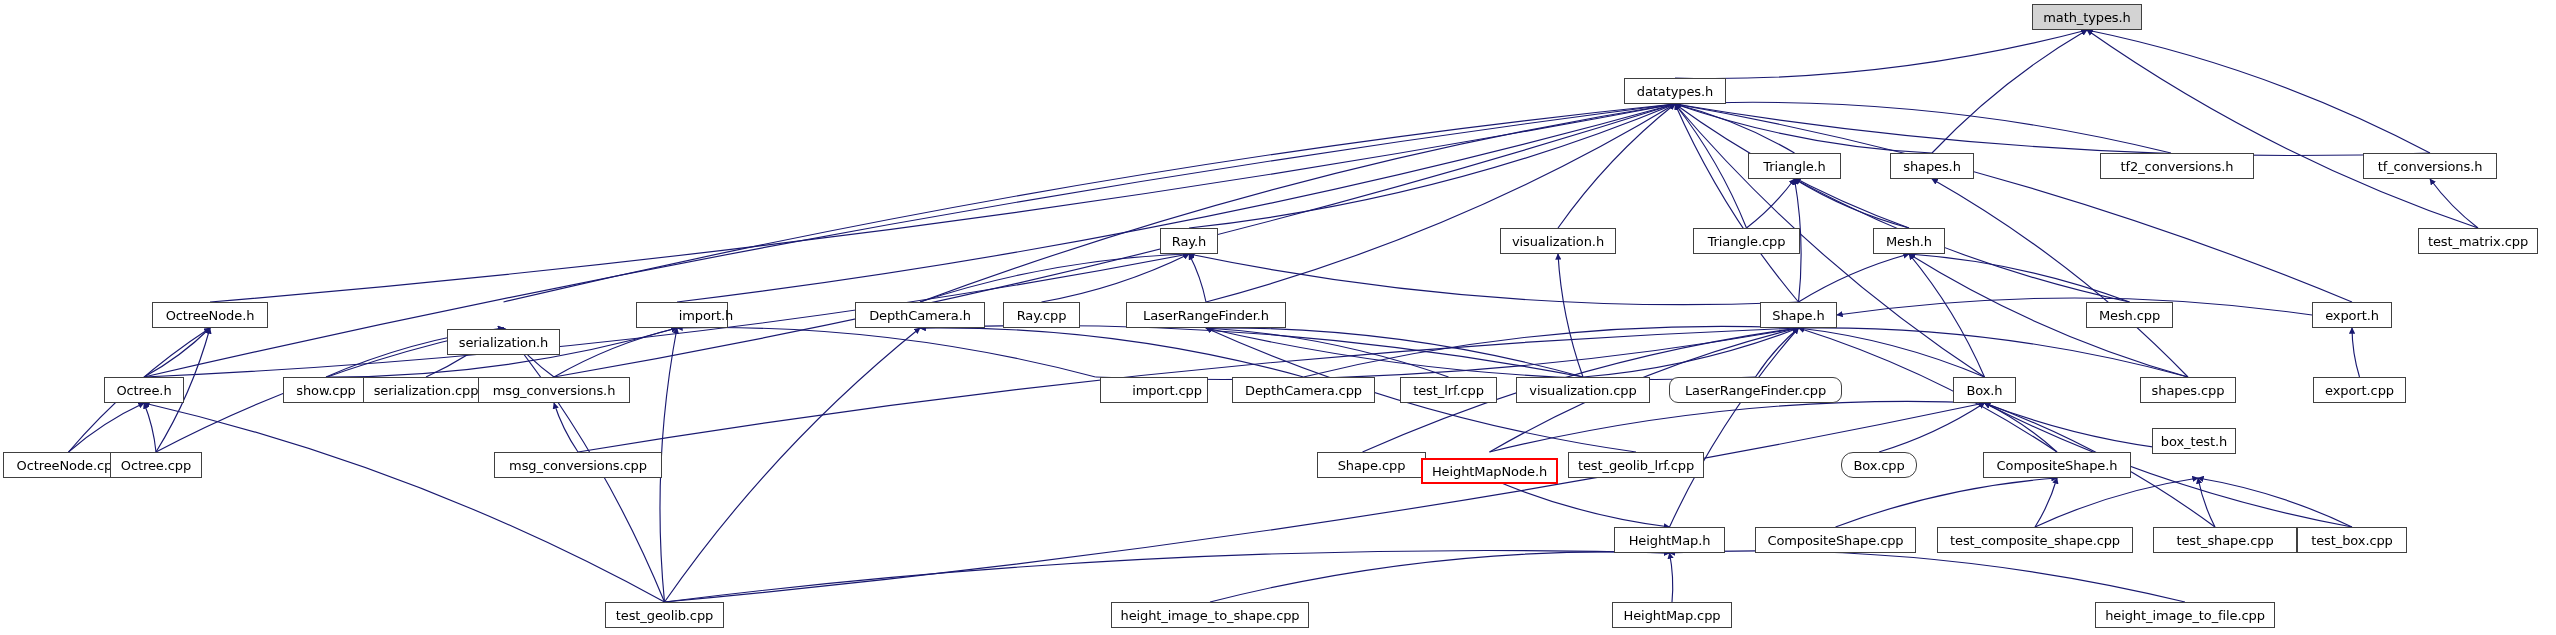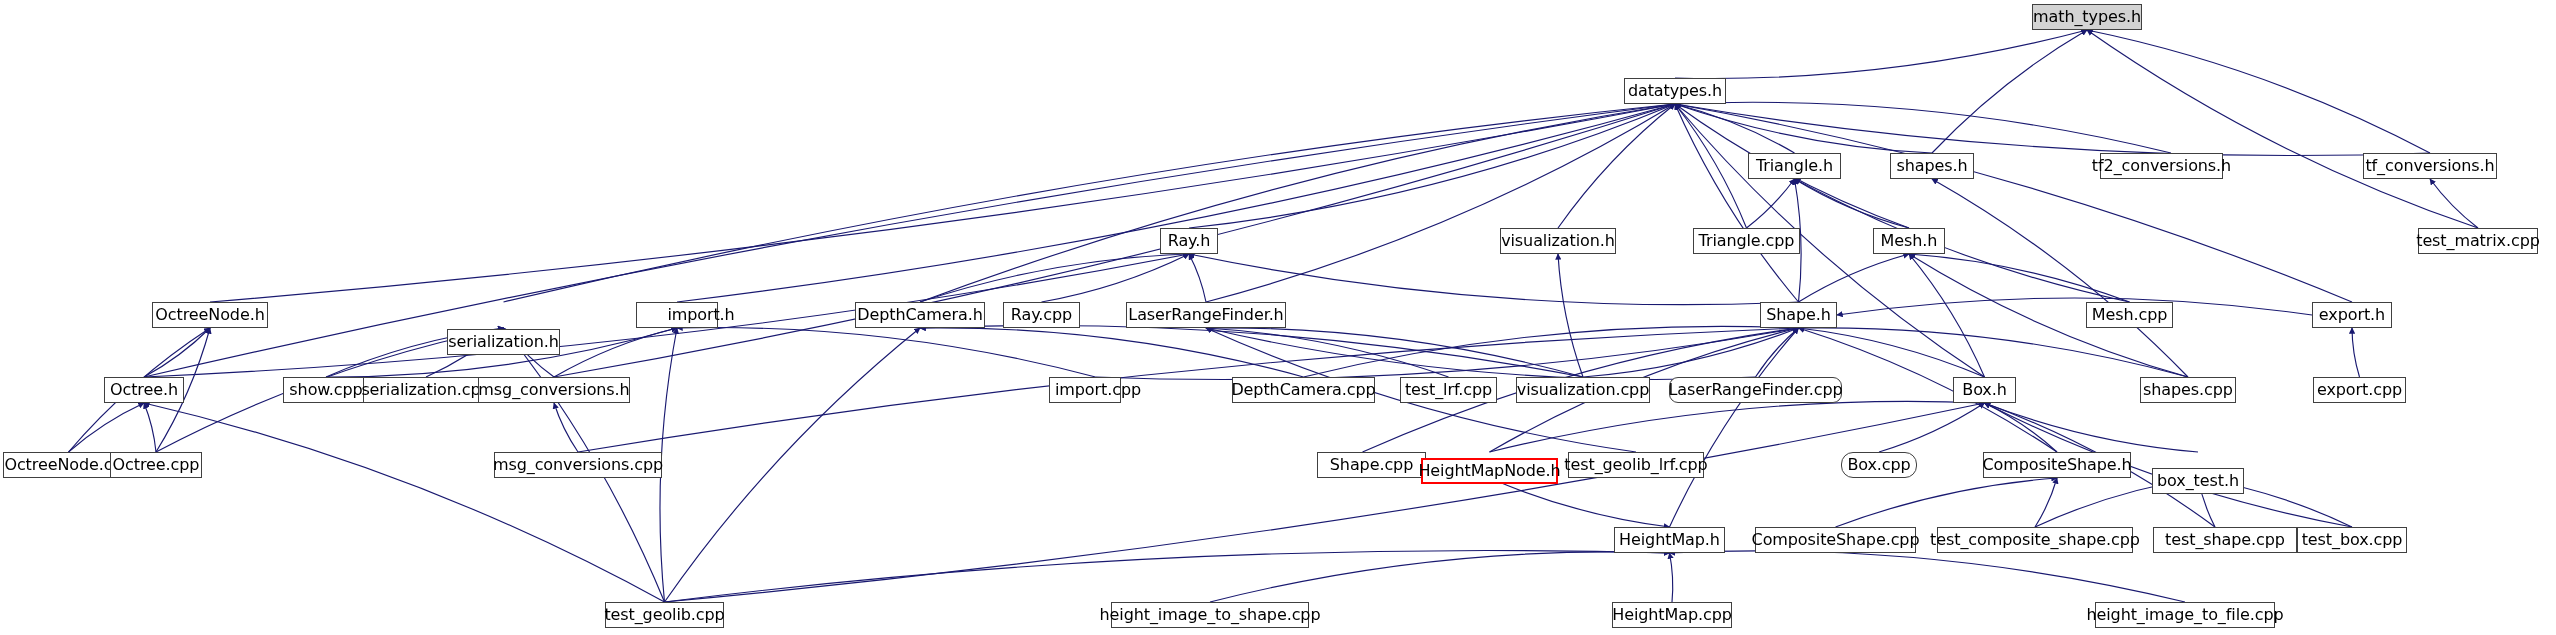--- a/index.html
+++ b/index.html
@@ -12,21 +12,21 @@
     font-family:"DejaVu Sans","Liberation Sans",sans-serif;
     overflow:hidden;
   }
   #edges{position:absolute;left:0;top:0;width:2556px;height:635px;}
   .node{
     position:absolute;
     box-sizing:border-box;
     border:1px solid #404040;
     background:#ffffff;
     color:#000000;
-    font-size:16px;
+    font-size:13px;
     line-height:1;
     display:flex;
     align-items:center;
     justify-content:center;
     white-space:nowrap;
     height:26px;
     z-index:5;
     letter-spacing:-0.1px;
   }
   .node.root{ background:#d3d3d3; border-color:#404040; }
@@ -134,57 +134,57 @@
         <path d="M 2185.0 602.0 Q 1930.8 540.6 1669.5 553.0" marker-end="url(#arrow)"></path>
         <path d="M 664.5 602.0 Q 1165.1 539.0 1669.5 553.0" marker-end="url(#arrow)"></path>
         <path d="M 1489.5 478.0 Q 1576.0 515.4 1669.5 527.0" marker-end="url(#arrow)"></path>
       </g>
   </svg>
   <div id="nodes">
       <div class="node root" style="left: 2032px; top: 4px; width: 110px;">math_types.h</div>
       <div class="node" style="left: 1624px; top: 78px; width: 102px;">datatypes.h</div>
       <div class="node" style="left: 1748px; top: 153px; width: 93px;">Triangle.h</div>
       <div class="node" style="left: 1890px; top: 153px; width: 84px;">shapes.h</div>
-      <div class="node" style="left: 2100px; top: 153px; width: 123px;">tf2_conversions.h</div>
+      <div class="node" style="left: 2100px; top: 153px; width: 154px;">tf2_conversions.h</div>
       <div class="node" style="left: 2363px; top: 153px; width: 134px;">tf_conversions.h</div>
       <div class="node" style="left: 2418px; top: 228px; width: 120px;">test_matrix.cpp</div>
       <div class="node" style="left: 1160px; top: 228px; width: 58px;">Ray.h</div>
       <div class="node" style="left: 1500px; top: 228px; width: 116px;">visualization.h</div>
       <div class="node" style="left: 1693px; top: 228px; width: 107px;">Triangle.cpp</div>
       <div class="node" style="left: 1873px; top: 228px; width: 72px;">Mesh.h</div>
       <div class="node" style="left: 152px; top: 302px; width: 116px;">OctreeNode.h</div>
       <div class="node" style="left: 447px; top: 302px; width: 113px; margin-top: 27px;">serialization.h</div>
-      <div class="node" style="left: 636px; top: 302px; width: 82px; padding-left: 48px;">import.h</div>
+      <div class="node" style="left: 636px; top: 302px; width: 92px; padding-left: 48px;">import.h</div>
       <div class="node" style="left: 855px; top: 302px; width: 130px;">DepthCamera.h</div>
       <div class="node" style="left: 1003px; top: 302px; width: 77px;">Ray.cpp</div>
       <div class="node" style="left: 1126px; top: 302px; width: 160px;">LaserRangeFinder.h</div>
       <div class="node" style="left: 1760px; top: 302px; width: 77px;">Shape.h</div>
       <div class="node" style="left: 2086px; top: 302px; width: 87px;">Mesh.cpp</div>
       <div class="node" style="left: 2312px; top: 302px; width: 80px;">export.h</div>
       <div class="node" style="left: 104px; top: 377px; width: 80px;">Octree.h</div>
       <div class="node" style="left: 283px; top: 377px; width: 86px;">show.cpp</div>
       <div class="node" style="left: 363px; top: 377px; width: 126px;">serialization.cpp</div>
       <div class="node" style="left: 478px; top: 377px; width: 152px;">msg_conversions.h</div>
-      <div class="node" style="left: 1049px; top: 377px; width: 72px; padding-left: 26px;">import.cpp</div>
+      <div class="node" style="left: 1100px; top: 377px; width: 108px; padding-left: 26px;">import.cpp</div>
       <div class="node" style="left: 1232px; top: 377px; width: 143px;">DepthCamera.cpp</div>
       <div class="node" style="left: 1400px; top: 377px; width: 97px;">test_lrf.cpp</div>
       <div class="node" style="left: 1516px; top: 377px; width: 134px;">visualization.cpp</div>
       <div class="node" style="left: 1669px; top: 377px; width: 173px; border-radius: 9px;">LaserRangeFinder.cpp</div>
       <div class="node" style="left: 1953px; top: 377px; width: 63px;">Box.h</div>
       <div class="node" style="left: 2140px; top: 377px; width: 96px;">shapes.cpp</div>
       <div class="node" style="left: 2313px; top: 377px; width: 93px;">export.cpp</div>
       <div class="node" style="left: 3px; top: 452px; width: 131px;">OctreeNode.cpp</div>
       <div class="node" style="left: 110px; top: 452px; width: 92px;">Octree.cpp</div>
       <div class="node" style="left: 494px; top: 452px; width: 168px;">msg_conversions.cpp</div>
       <div class="node" style="left: 1317px; top: 452px; width: 109px;">Shape.cpp</div>
       <div class="node highlight" style="left: 1421px; top: 452px; width: 137px; margin-top: 6px;">HeightMapNode.h</div>
       <div class="node" style="left: 1568px; top: 452px; width: 136px;">test_geolib_lrf.cpp</div>
       <div class="node" style="left: 1841px; top: 452px; width: 76px; border-radius: 12px;">Box.cpp</div>
       <div class="node" style="left: 1983px; top: 452px; width: 148px;">CompositeShape.h</div>
-      <div class="node" style="left: 2152px; top: 468px; width: 92px;">box_test.h</div>
+      <div class="node" style="left: 2152px; top: 428px; width: 84px;">box_test.h</div>
       <div class="node" style="left: 1614px; top: 527px; width: 111px;">HeightMap.h</div>
       <div class="node" style="left: 1755px; top: 527px; width: 161px;">CompositeShape.cpp</div>
       <div class="node" style="left: 1937px; top: 527px; width: 196px;">test_composite_shape.cpp</div>
       <div class="node" style="left: 2153px; top: 527px; width: 144px;">test_shape.cpp</div>
       <div class="node" style="left: 2297px; top: 527px; width: 110px;">test_box.cpp</div>
       <div class="node" style="left: 605px; top: 602px; width: 119px;">test_geolib.cpp</div>
       <div class="node" style="left: 1111px; top: 602px; width: 198px;">height_image_to_shape.cpp</div>
       <div class="node" style="left: 1612px; top: 602px; width: 120px;">HeightMap.cpp</div>
       <div class="node" style="left: 2095px; top: 602px; width: 180px;">height_image_to_file.cpp</div>
     </div>

